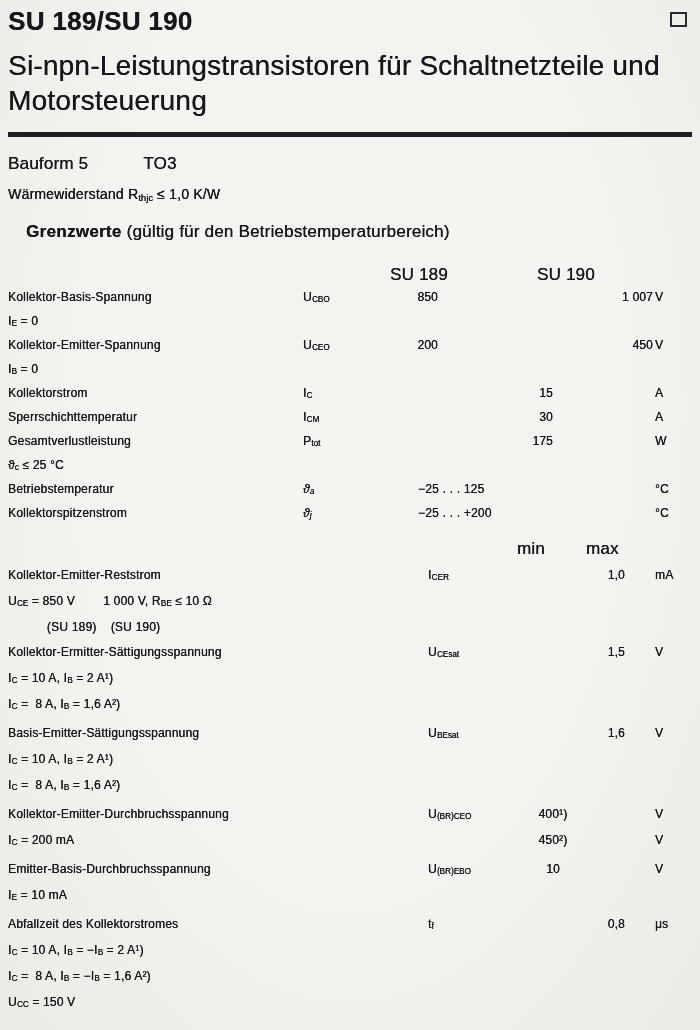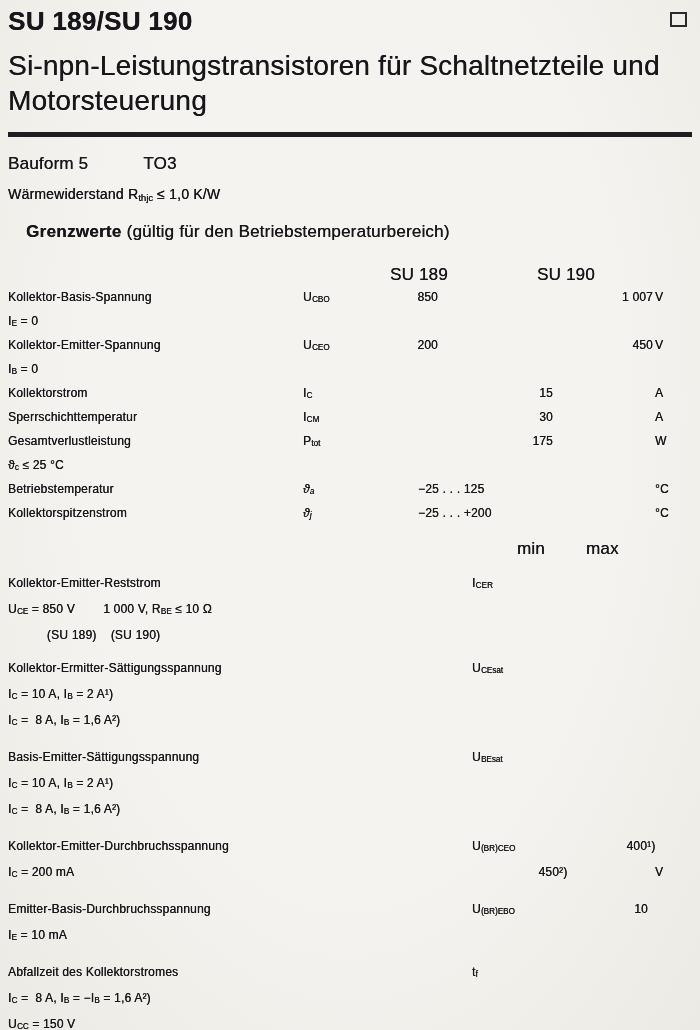--- a/index.html
+++ b/index.html
@@ -32,21 +32,21 @@
   .colhead { position:relative; height:22px; margin-top:22px; font-size:17px; }
   .colhead span { position:absolute; top:0; white-space:nowrap; }
   .ch1 { left:382px; } .ch2 { left:529px; }
   .colhead2 { position:relative; height:22px; margin-top:12px; font-size:17px; }
   .colhead2 span { position:absolute; top:0; white-space:nowrap; }
   .chmin { left:509px; } .chmax { left:578px; }
 
   .tline, .kline { display:grid; font-size:12px; line-height:21.5px; min-height:21.5px; align-items:baseline; }
   .tline { grid-template-columns:295px 85px 50px 215px 1fr; }
   .kline { grid-template-columns:420px 95px 60px 42px 1fr; line-height:22.5px; min-height:22.5px; }
-  .kline.main { margin-top:11px;gap:44px; }
+  .kline.main { margin-top:3px; }
 
   .cl  { grid-column:1; white-space:pre; }
   .cs  { grid-column:2; white-space:nowrap; }
   .c1  { grid-column:3; text-align:right; }
   .c2  { grid-column:4; text-align:right; }
   .cu  { grid-column:5; padding-left:2px; }
   .csh { grid-column:3 / 5; }
   .csh.num { text-align:right; padding-right:100px; }
   .csh.range { padding-left:30px; white-space:pre; }
   .kmin { grid-column:3; text-align:center; white-space:nowrap; }
@@ -203,20 +203,23 @@
     <div class="kline">
       <span class="cl">I<sub>E</sub> = 10 mA</span>
     </div>
     <div class="kline main">
       <span class="cl">Abfallzeit des Kollektorstromes</span>
       <span class="cs">t<sub>f</sub></span>
       <span class="kmax">0,8</span>
       <span class="ku">μs</span>
     </div>
     <div class="kline">
+      <span class="cl">I<sub>C</sub> = 10 A, I<sub>B</sub> = −I<sub>B</sub> = 2 A¹)</span>
+    </div>
+    <div class="kline">
       <span class="cl">I<sub>C</sub> =  8 A, I<sub>B</sub> = −I<sub>B</sub> = 1,6 A²)</span>
     </div>
     <div class="kline">
       <span class="cl">U<sub>CC</sub> = 150 V</span>
     </div>
   </section>
 
 </div>
 
 </body></html>

